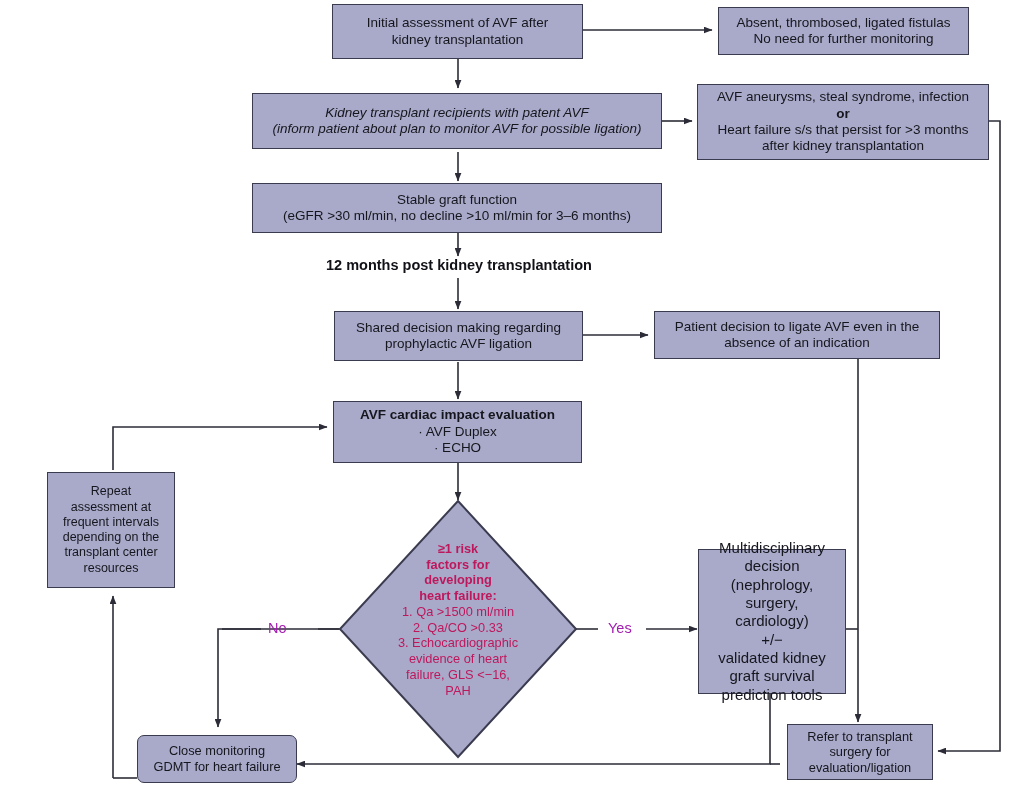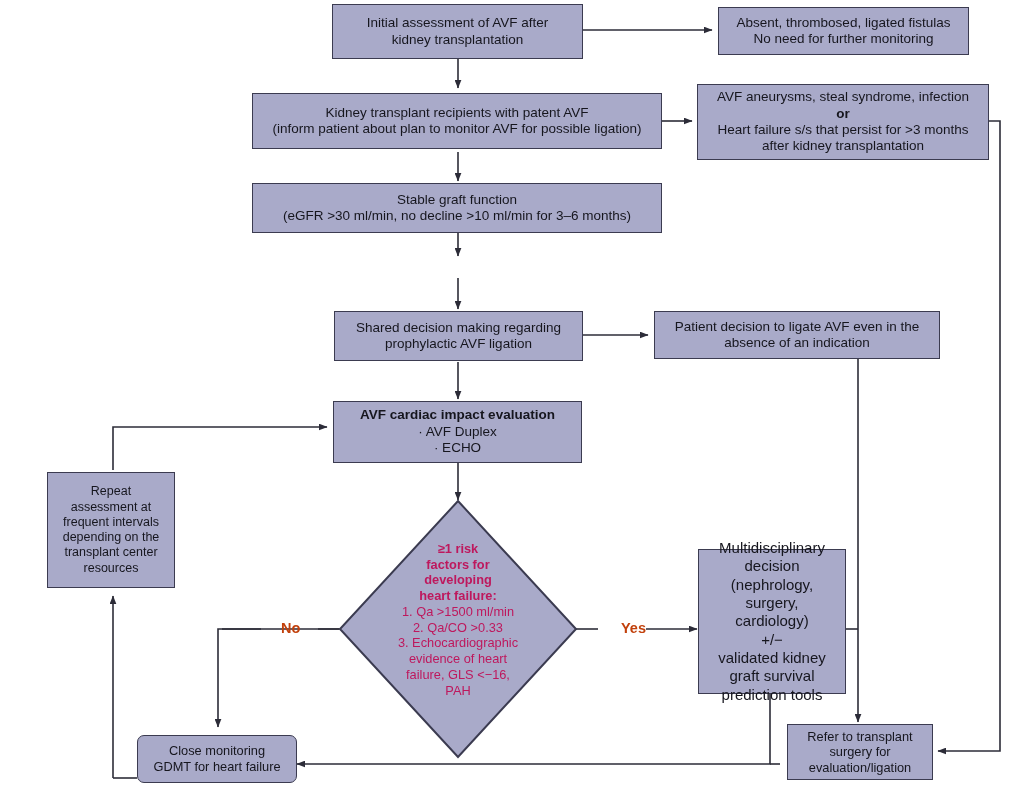--- a/index.html
+++ b/index.html
@@ -41,24 +41,23 @@
   .diamond-text {
     position: absolute;
     left: 0;
     right: 0;
     text-align: center;
     color: #be185d;
     line-height: 1.23;
   }
   .lbl {
     position: absolute;
-    font-weight: bold;
-    color: #c2410c;
+    font-weight: normal;
+    color: #a21caf;
     white-space: nowrap;
-    margin-left: 13px;
   }
   .plain {
     position: absolute;
     font-weight: bold;
     color: #111118;
     white-space: nowrap;
   }
   svg.wires {
     position: absolute;
     left: 0; top: 0;
@@ -127,21 +126,21 @@
     </span>
   </div>
 
   <div class="node" style="left:718px; top:7px; width:251px; height:48px; font-size:13.5px;">
     <span class="txt">
       <span>Absent, thrombosed, ligated fistulas</span><br>
       <span>No need for further monitoring</span>
     </span>
   </div>
 
-  <div class="node" style="left:252px; top:93px; width:410px; height:56px; font-size:13.5px;">
+  <div class="node" style="left:252px; top:93px; width:410px; height:56px; font-size:13.5px;font-style:italic;">
     <span class="txt">
       <span>Kidney transplant recipients with patent AVF</span><br>
       <span>(inform patient about plan to monitor AVF for possible ligation)</span>
     </span>
   </div>
 
   <div class="node" style="left:697px; top:84px; width:292px; height:76px; font-size:13.5px;">
     <span class="txt">
       <span>AVF aneurysms, steal syndrome, infection</span><br>
       <span class="b">or</span><br>
@@ -150,20 +149,21 @@
     </span>
   </div>
 
   <div class="node" style="left:252px; top:183px; width:410px; height:50px; font-size:13.5px;">
     <span class="txt">
       <span>Stable graft function</span><br>
       <span>(eGFR &gt;30 ml/min, no decline &gt;10 ml/min for 3–6 months)</span>
     </span>
   </div>
 
+  <div class="plain" style="left:326px; top:257px; font-size:14.5px;">12 months post kidney transplantation</div>
 
   <div class="node" style="left:334px; top:311px; width:249px; height:50px; font-size:13.5px;">
     <span class="txt">
       <span>Shared decision making regarding</span><br>
       <span>prophylactic AVF ligation</span>
     </span>
   </div>
 
   <div class="node" style="left:654px; top:311px; width:286px; height:48px; font-size:13.5px;">
     <span class="txt">

